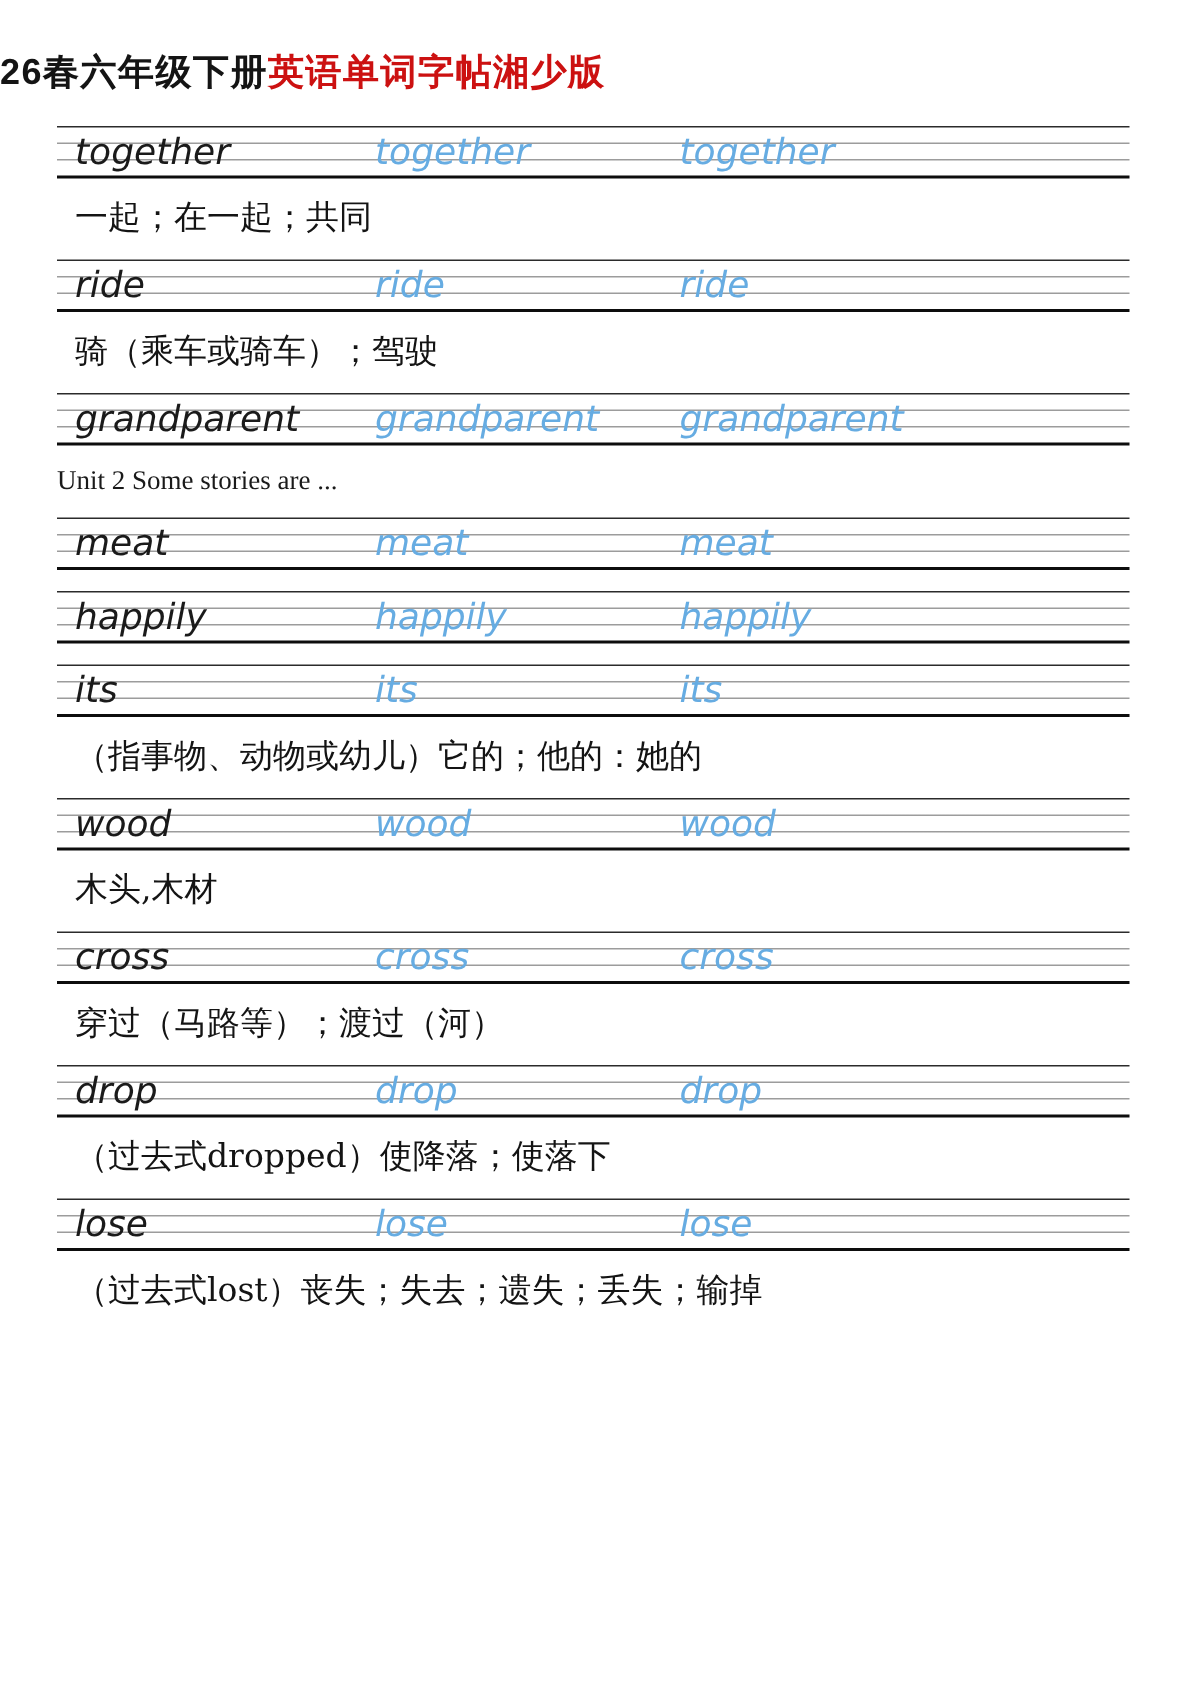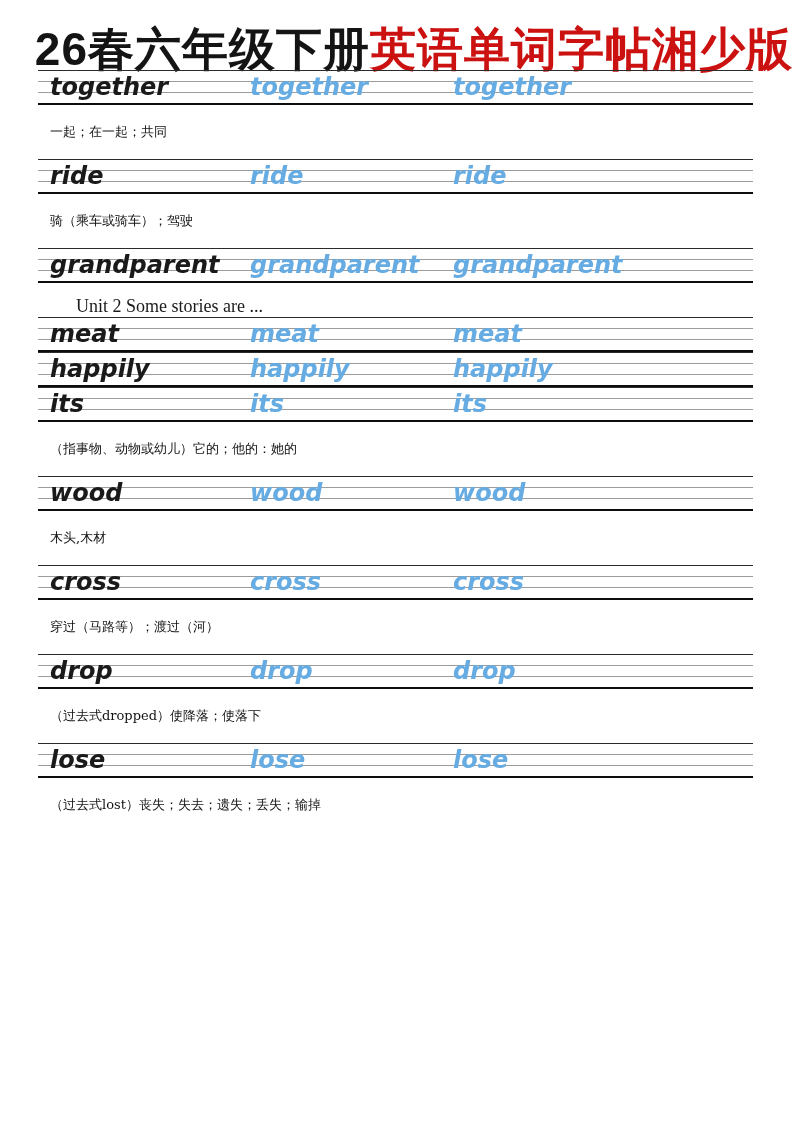--- a/index.html
+++ b/index.html
@@ -7,72 +7,72 @@
     position:relative;
     width:793px;height:1122px;
     background:#ffffff;
     overflow:hidden;
     font-family:"Liberation Serif","DejaVu Serif",serif;
     color:#111;
   }
   
   .title{
     margin:28px 0 0 0;
-    text-align:right;
+    text-align:left;
     font-family:"Liberation Sans","DejaVu Sans",sans-serif;
     font-weight:bold;
-    font-size:46px;
+    font-size:24px;
     line-height:42px;
     letter-spacing:1px;
     color:#141414;
     white-space:nowrap;
   }
   .title .red{color:#cc1111;}
   
   .content{
     margin:0 40px 0 38px;   
     width:715px;
   }
   .unit{
     font-family:"Liberation Serif","DejaVu Serif",serif;
     font-size:18px;
     line-height:22px;
     margin:18px 0 0 0;
     color:#1a1a1a;
   }
-  .unit.second{margin-top:12px;margin-left:38px;}
+  .unit.second{margin-top:12px;}
   
   .grid{
     position:relative;
     height:32px;
+    margin-top:14px;
     border-top:1px solid #2b2b2b;
     border-bottom:2px solid #0d0d0d;
     background:
       linear-gradient(#9c9c9c,#9c9c9c) no-repeat 0 10px / 100% 1px,
       linear-gradient(#9c9c9c,#9c9c9c) no-repeat 0 21px / 100% 1px;
-    font-weight: bold;
   }
   .w{
     position:absolute;
     top:0;
     height:32px;
     line-height:32px;
     font-family:"DejaVu Sans","Liberation Sans",sans-serif;
     font-style:italic;
     font-size:24px;
     white-space:nowrap;
   }
   .w.sample{left:12px;color:#1a1a1a;}
   .w.t1{left:212px;color:#66ace2;}
   .w.t2{left:415px;color:#66ace2;}
   
   .meaning{
     margin:15px 0 15px 12px;
     font-family:"DejaVu Serif","Liberation Serif",serif;
-    font-size:13px;
+    font-size:22px;
     line-height:24px;
     color:#141414;
     white-space:nowrap;
   }
   
   .footer{
     position:absolute;
     top:1092px;
     left:0;
     width:100%;

